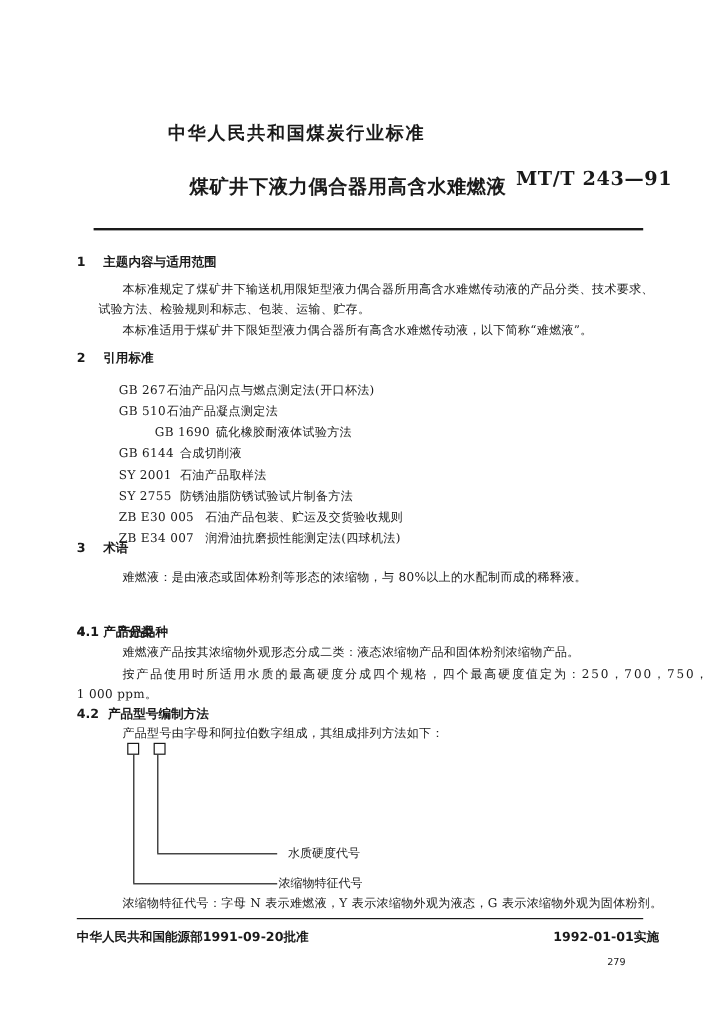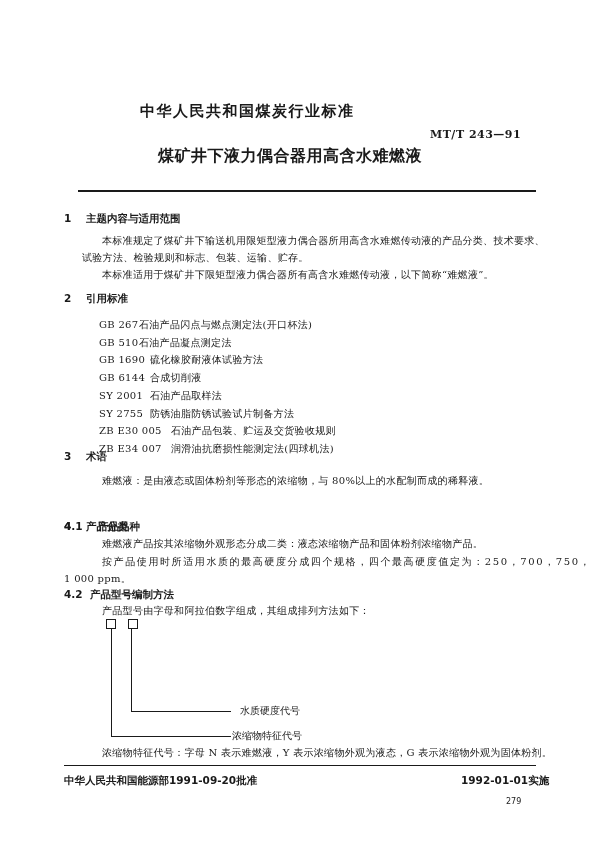--- a/index.html
+++ b/index.html
@@ -2,21 +2,21 @@
 <html><head>
   <meta charset="utf-8">
   <style>
     html, body { margin: 0; padding: 0; }
     body {
       width: 600px; height: 851px; background: #ffffff; position: relative; overflow: hidden;
       font-family: "DejaVu Serif", "Liberation Serif", serif; color: #1a1a1a;
     }
     .abs { position: absolute; white-space: nowrap; }
     .header-org { left: 140px; top: 102px; font-family: "DejaVu Sans", sans-serif; font-weight: bold; font-size: 15px; letter-spacing: 1.5px; }
-    .std-no { left: 430px; top: 128px; font-size: 11px; font-weight: bold; letter-spacing: 0.5px; text-align: center; }
+    .std-no { left: 430px; top: 139px; font-size: 16px; font-weight: bold; letter-spacing: 0.5px; text-align: center; }
     .doc-title { left: 123px; top: 146px; font-family: "DejaVu Sans", sans-serif; font-weight: bold; font-size: 16px; letter-spacing: 0.5px; margin-left: 35px; }
     .rule { position: absolute; background: #1a1a1a; height: 1.5px; }
     .sec { font-family: "DejaVu Sans", sans-serif; font-weight: bold; font-size: 10.5px; }
     .sec .num { display: inline-block; width: 22px; }
     .para { font-size: 10px; letter-spacing: 0.3px; }
     .ref { font-size: 10px; letter-spacing: 0.3px; }
     .ref .code { display: inline-block; }
     .diag-box { position: absolute; width: 8px; height: 8px; border: 1px solid #1a1a1a; background: #fff; }
     .vline { position: absolute; width: 1px; background: #1a1a1a; }
     .hline { position: absolute; height: 1px; background: #1a1a1a; }
@@ -46,21 +46,21 @@
     <span class="num">2</span><span>引用标准</span>
   </div>
 
   <div class="abs ref" style="left:99px; top:318px;">
     <span class="code" style="width:40px;">GB 267</span><span>石油产品闪点与燃点测定法(开口杯法)</span>
   </div>
   <div class="abs ref" style="left:99px; top:336px;">
     <span class="code" style="width:40px;">GB 510</span><span>石油产品凝点测定法</span>
   </div>
   <div class="abs ref" style="left:99px; top:353px;">
-    <span class="code" style="width:51px;">GB 1690</span><span>硫化橡胶耐液体试验方法</span>
+    <span class="code" style="width:51px;margin-left:30px;">GB 1690</span><span>硫化橡胶耐液体试验方法</span>
   </div>
   <div class="abs ref" style="left:99px; top:371px;">
     <span class="code" style="width:51px;">GB 6144</span><span>合成切削液</span>
   </div>
   <div class="abs ref" style="left:99px; top:389px;">
     <span class="code" style="width:51px;">SY 2001</span><span>石油产品取样法</span>
   </div>
   <div class="abs ref" style="left:99px; top:407px;">
     <span class="code" style="width:51px;">SY 2755</span><span>防锈油脂防锈试验试片制备方法</span>
   </div>

